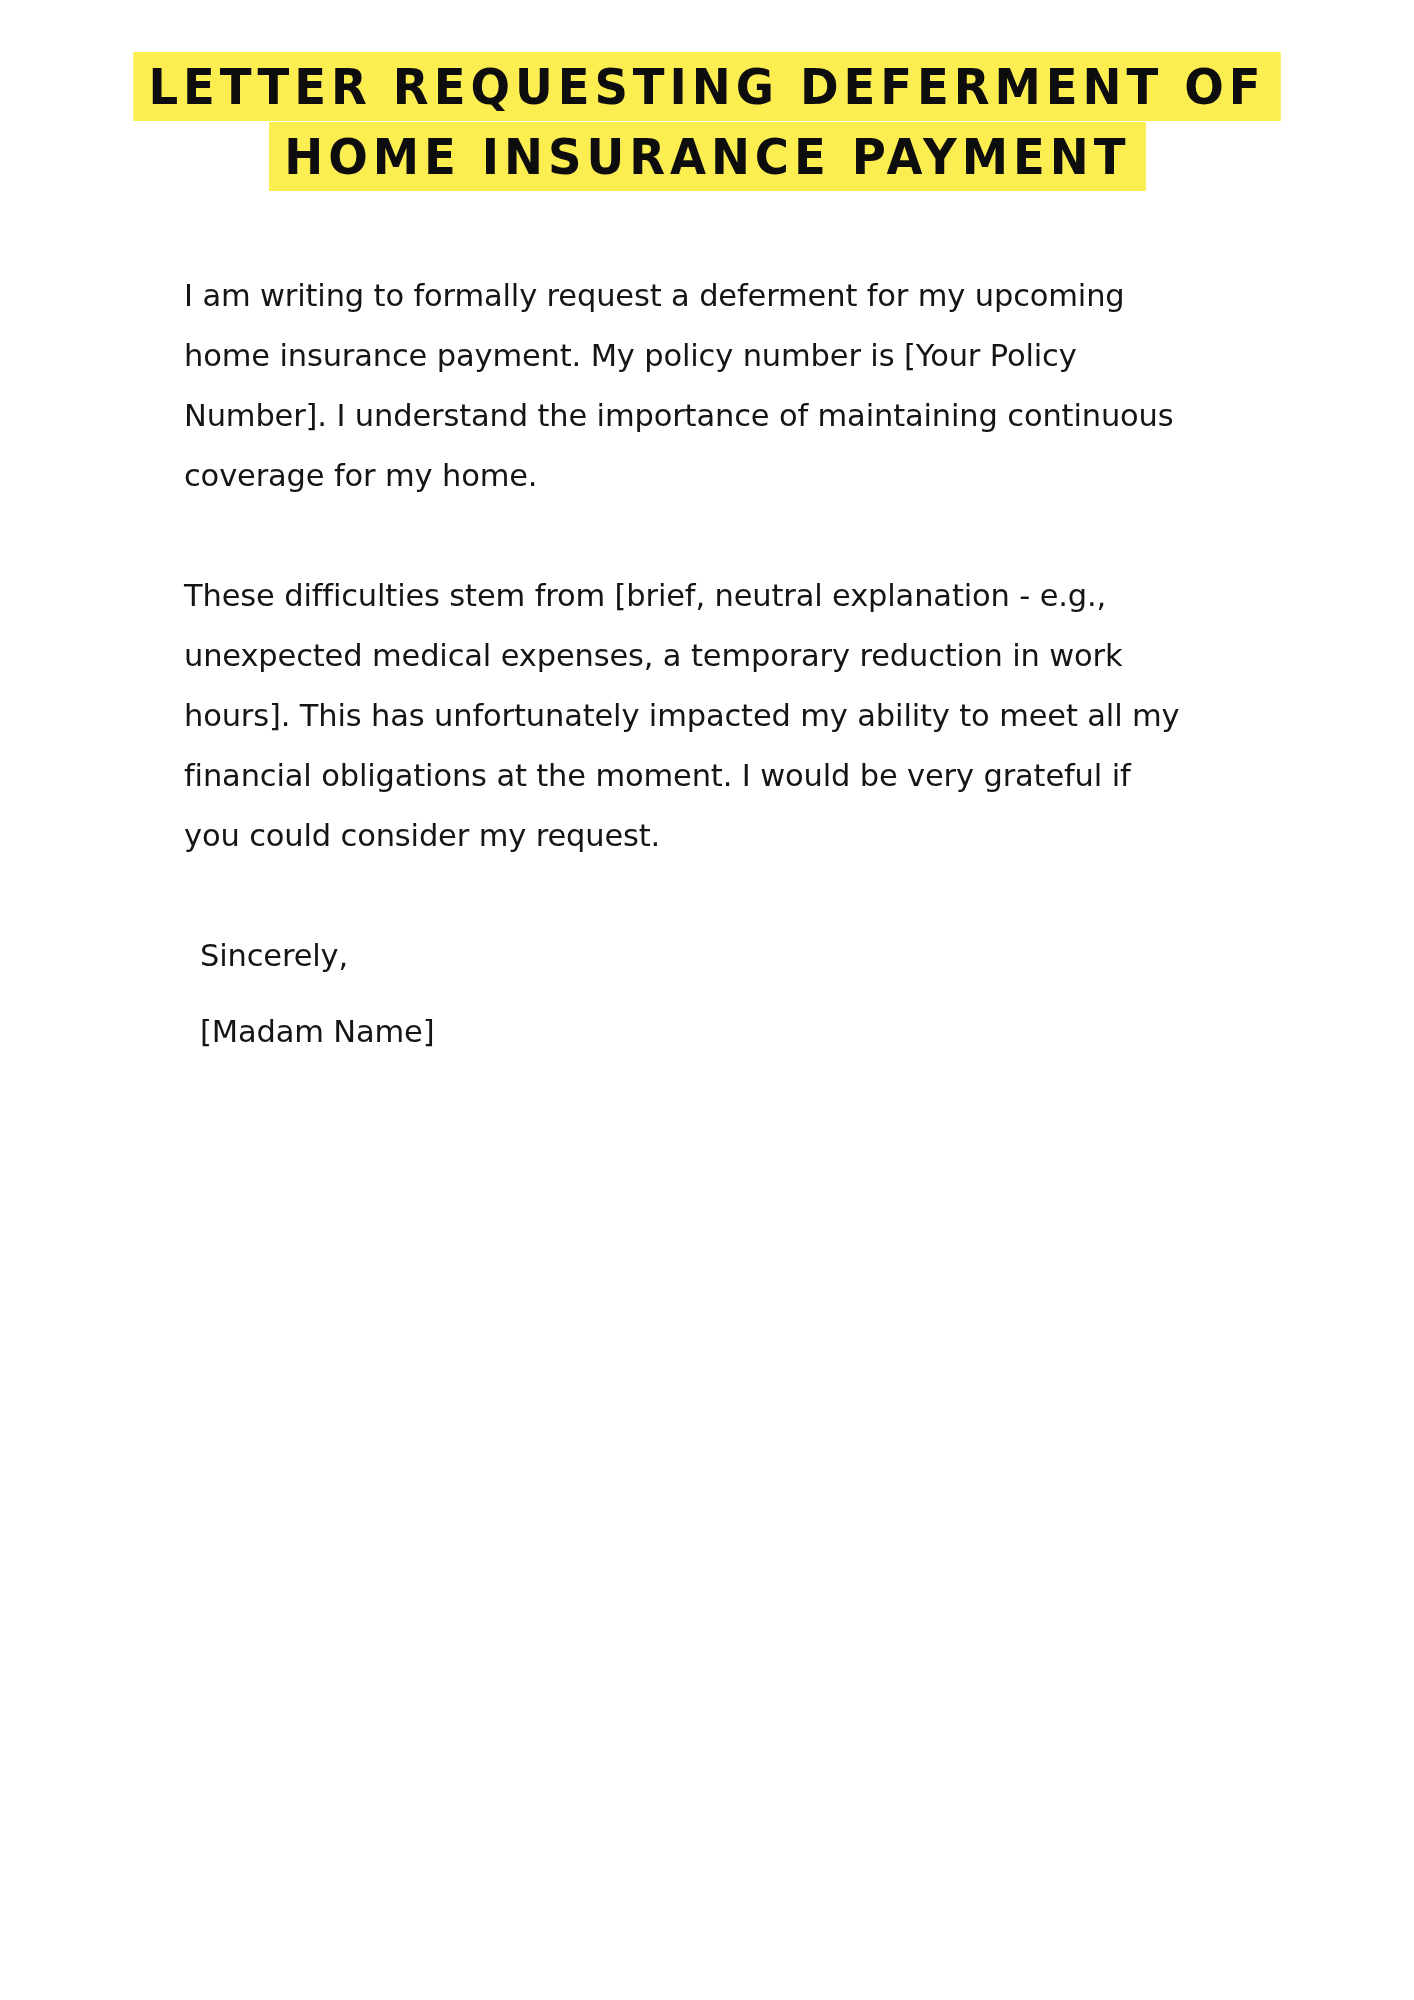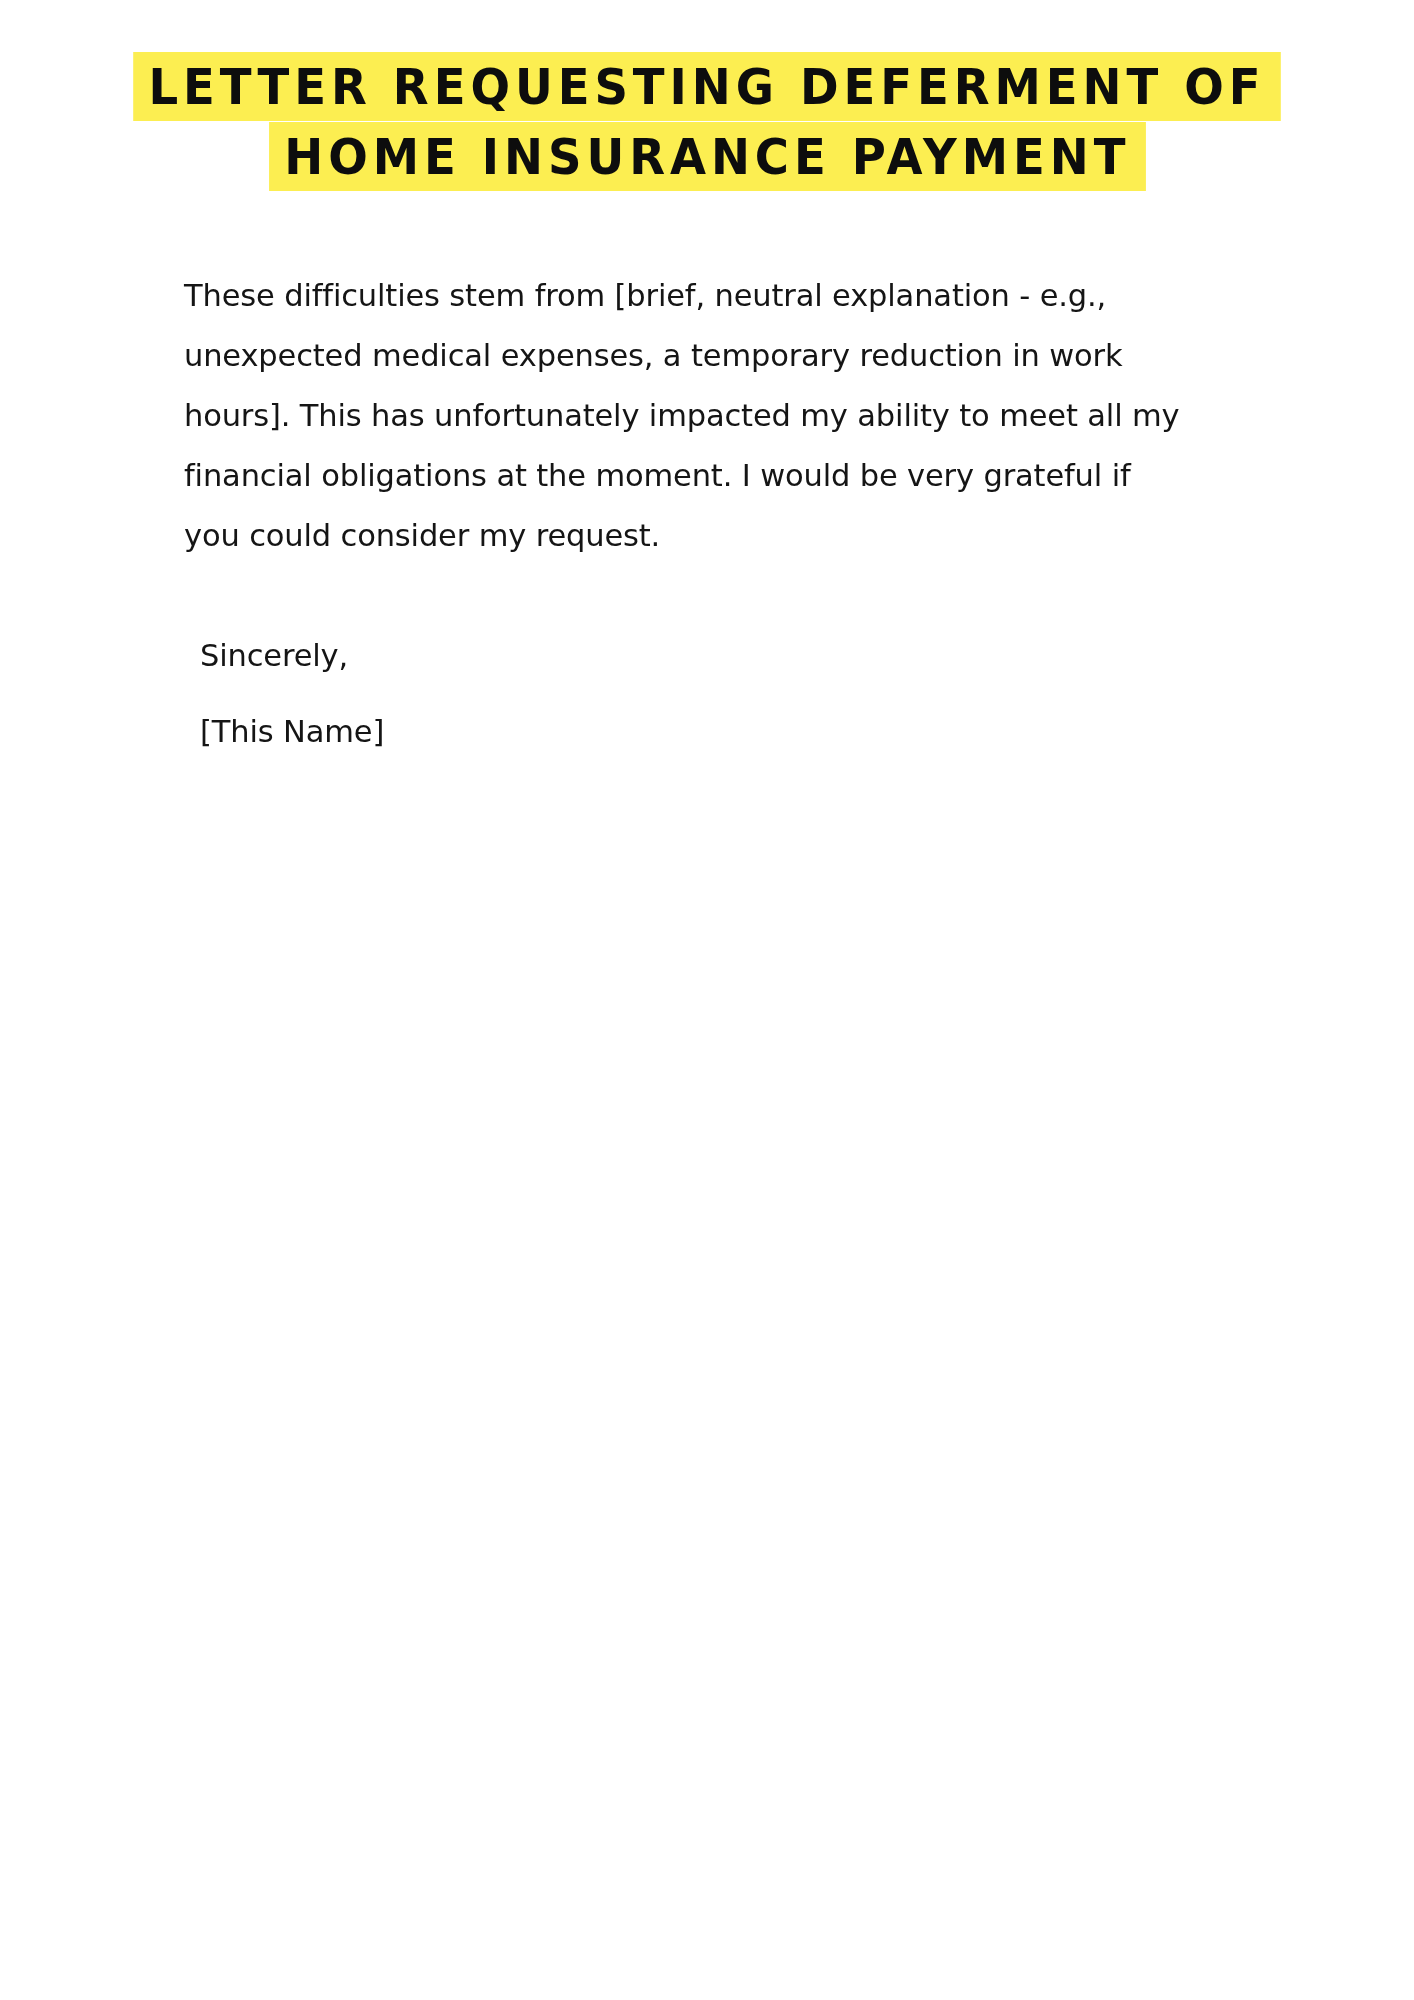--- a/index.html
+++ b/index.html
@@ -114,26 +114,27 @@
   <div class="title-block">
     <div class="title-line">LETTER REQUESTING DEFERMENT OF</div><br>
     <div class="title-line">HOME INSURANCE PAYMENT</div>
   </div>
 
   <div class="body-area">
 
     <div class="letter-body">
 
 
+      <p class="para">I am writing to formally request a deferment for my upcoming home insurance payment. My policy number is [Your Policy Number]. I understand the importance of maintaining continuous coverage for my home.</p>
 
 
       <p class="para">These difficulties stem from [brief, neutral explanation - e.g., unexpected medical expenses, a temporary reduction in work hours]. This has unfortunately impacted my ability to meet all my financial obligations at the moment. I would be very grateful if you could consider my request.</p>
 
       <p class="signoff">Sincerely,</p>
 
-      <p class="signoff">[This Name]</p>
+      <p class="signoff">[Madam Name]</p>
 
     </div>
 
 
   </div>
 
 </div>
 
 </body></html>

